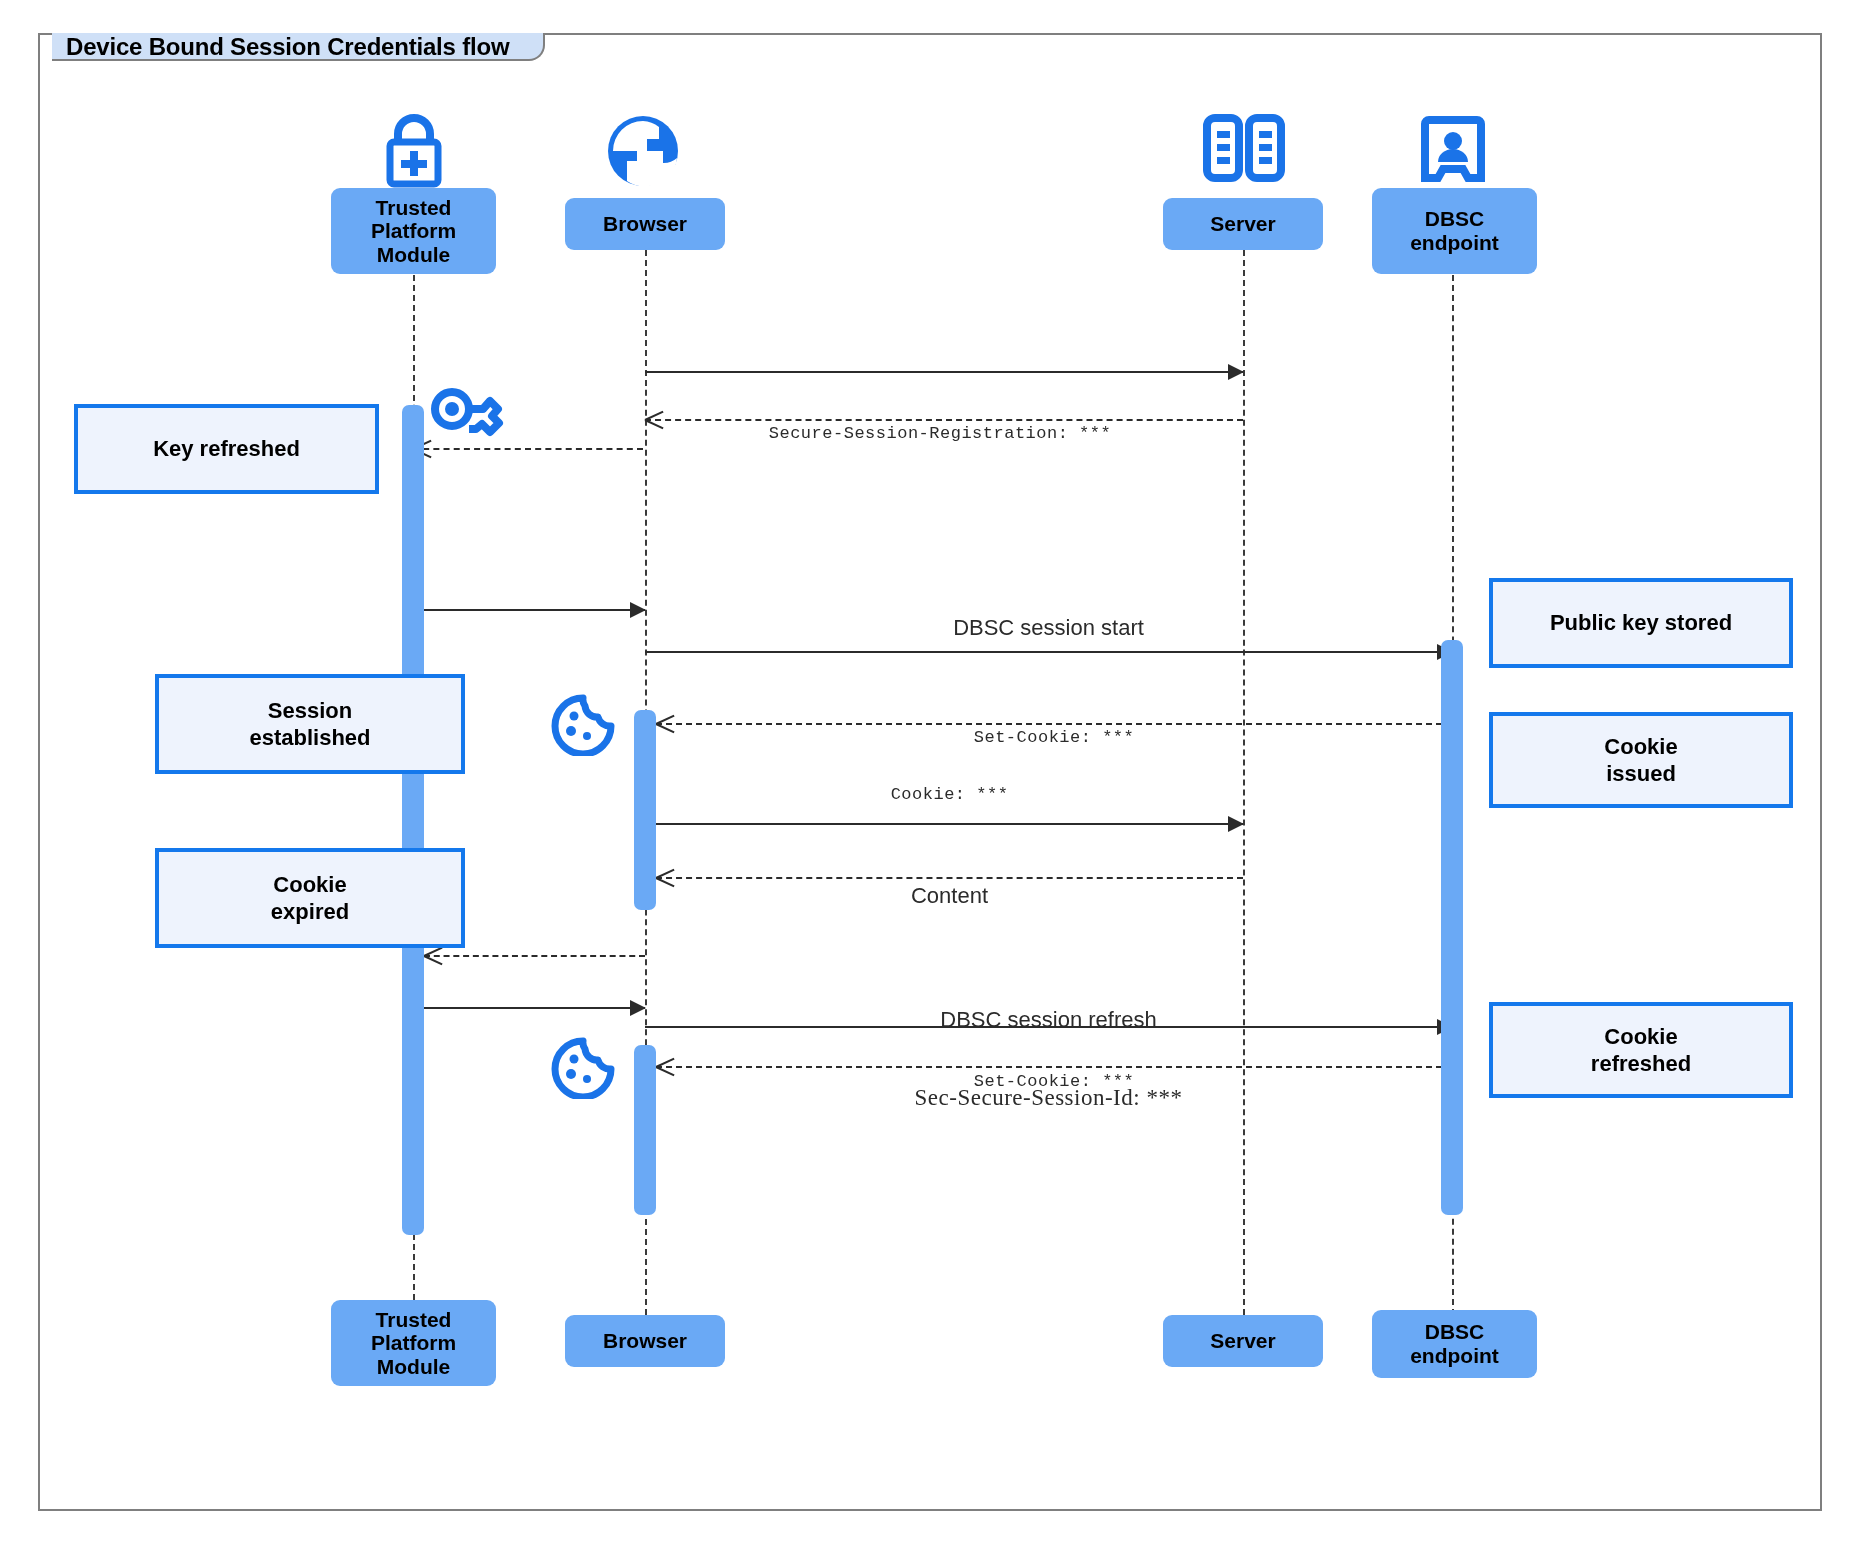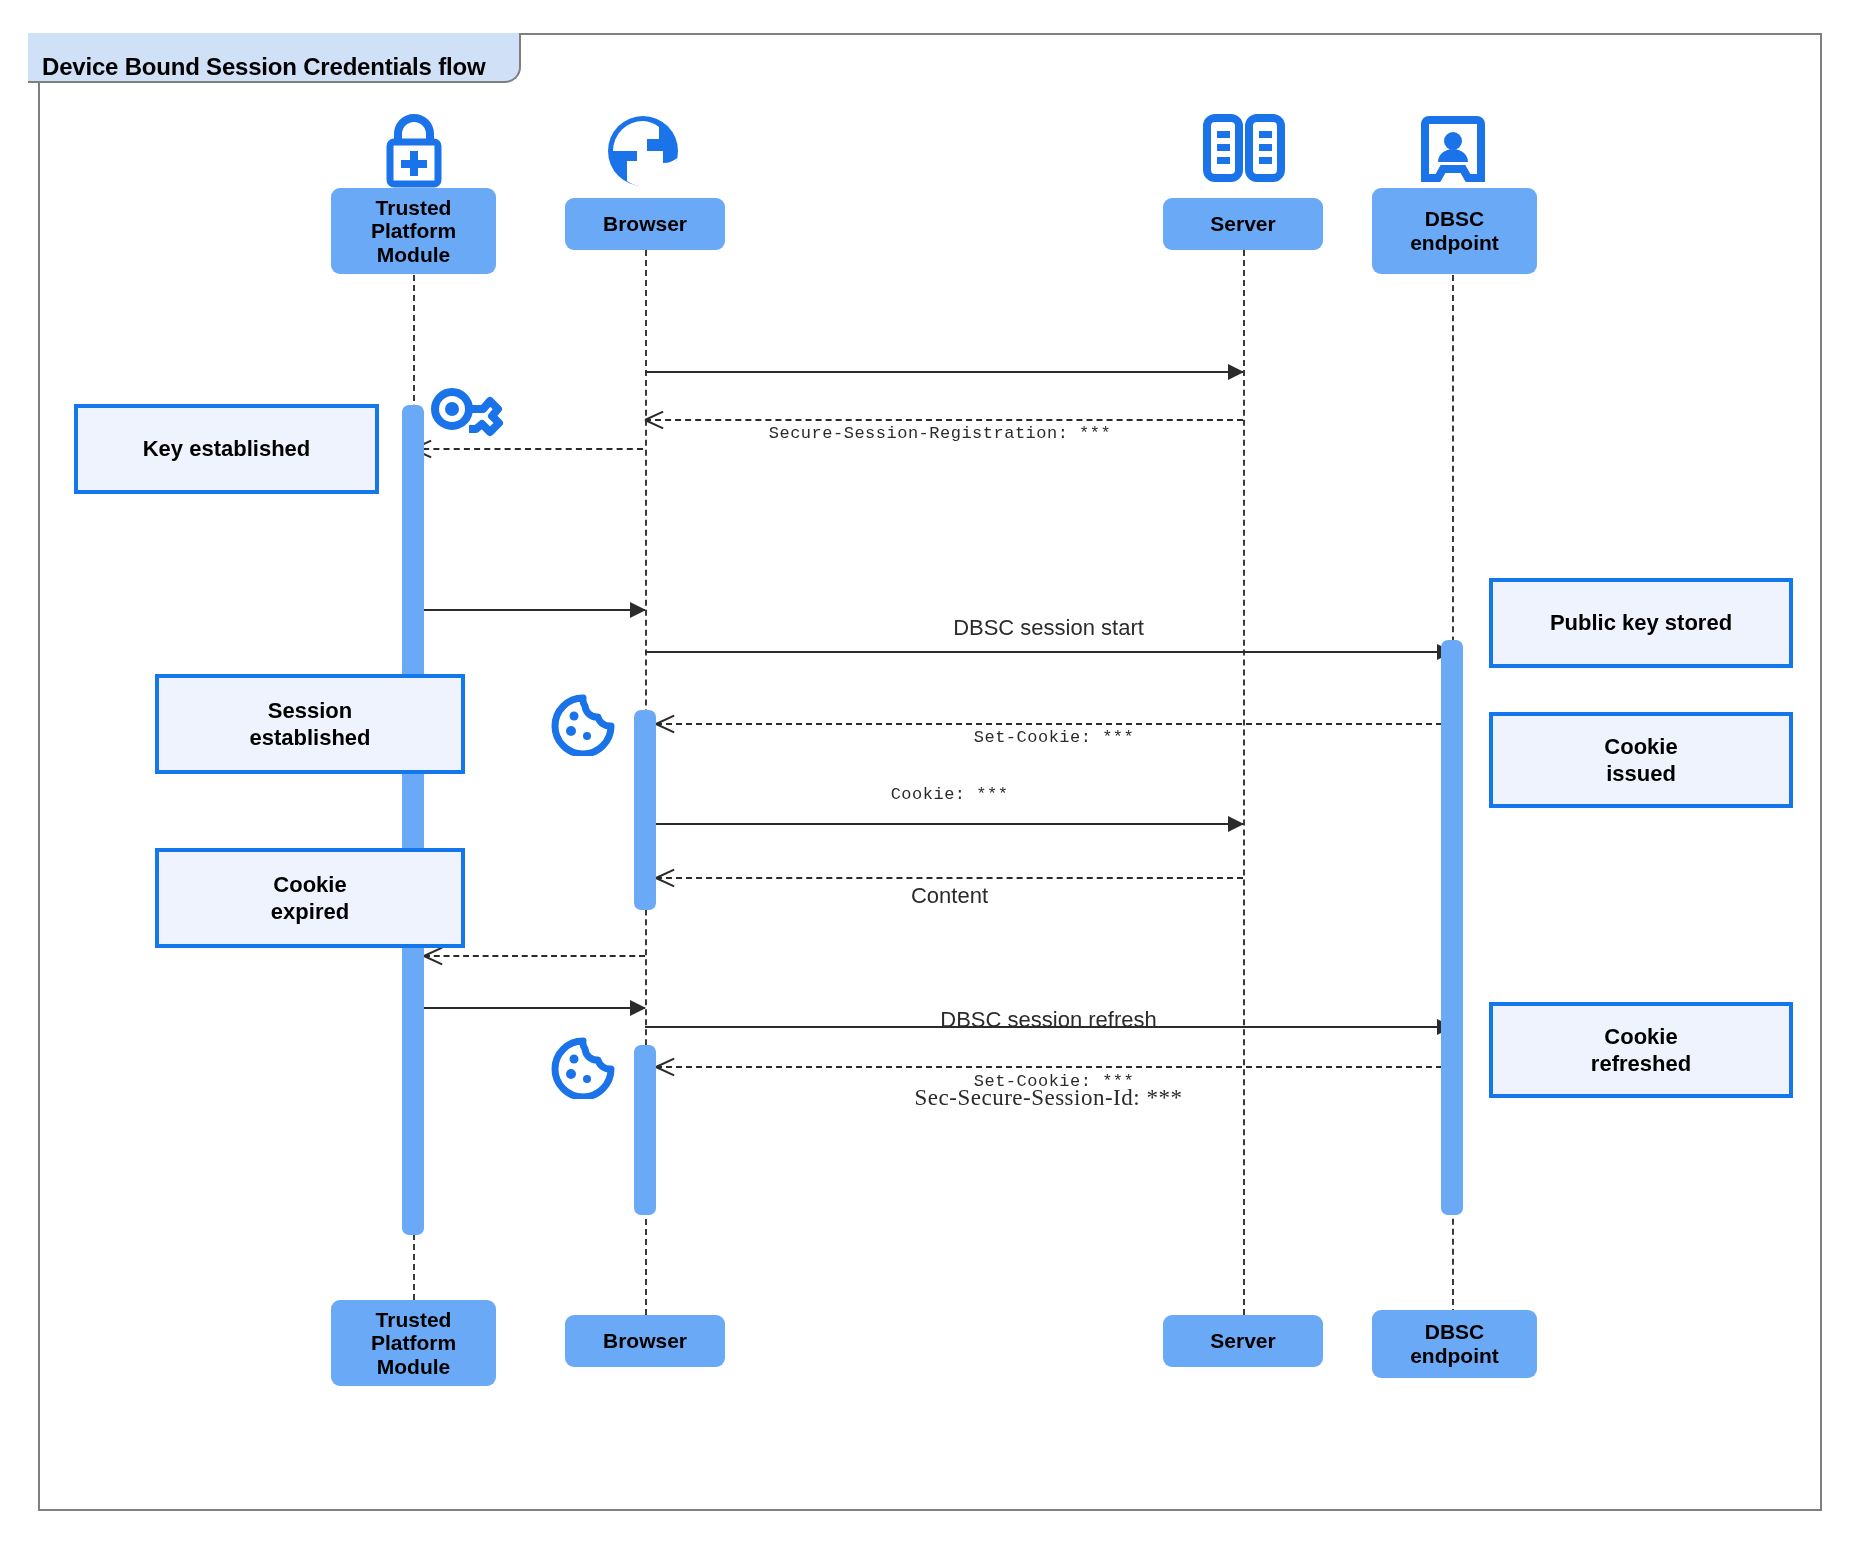--- a/index.html
+++ b/index.html
@@ -19,27 +19,27 @@
   
   .frame {
     position: absolute;
     left: 38px; top: 33px;
     width: 1784px; height: 1478px;
     border: 2px solid #7f7f7f;
     background: transparent;
   }
   .frame-tab {
     position: absolute;
-    left: 28px; top: 33px;
-    height: 50px;
+    left: 52px; top: 33px;
+    height: 28px;
     background: #cfe0f7;
     border: 2px solid #7f7f7f;
     border-top: none; border-left: none;
     padding: 0 34px 0 14px;
-    display: flex; align-items: flex-end;
+    display: flex; align-items: flex-start;
     border-bottom-right-radius: 16px;
   }
   .frame-tab-label {
     font-size: 24px;
     font-weight: bold;
     color: #000;
     white-space: nowrap;
     letter-spacing: -0.2px;
   }
 
@@ -285,21 +285,21 @@
     <span class="l2">Sec-Secure-Session-Id: ***</span>
   </div>
 
   <div class="msg left dashed" style="left:656px; top:1066px; width:796px;">
     <div class="line"></div>
     <div class="head"></div>
   </div>
   <div class="msg-label mono" style="left:656px; top:1072px; width:796px;">Set-Cookie: ***</div>
 
   <div class="note" style="left:74px; top:404px; width:305px; height:90px;">
-    <span>Key established</span>
+    <span>Key refreshed</span>
   </div>
 
   <div class="note" style="left:155px; top:638px; width:310px; height:100px;margin-top:36px;">
     <span>Session
 established</span>
   </div>
 
   <div class="note" style="left:155px; top:848px; width:310px; height:100px;">
     <span>Cookie
 expired</span>

